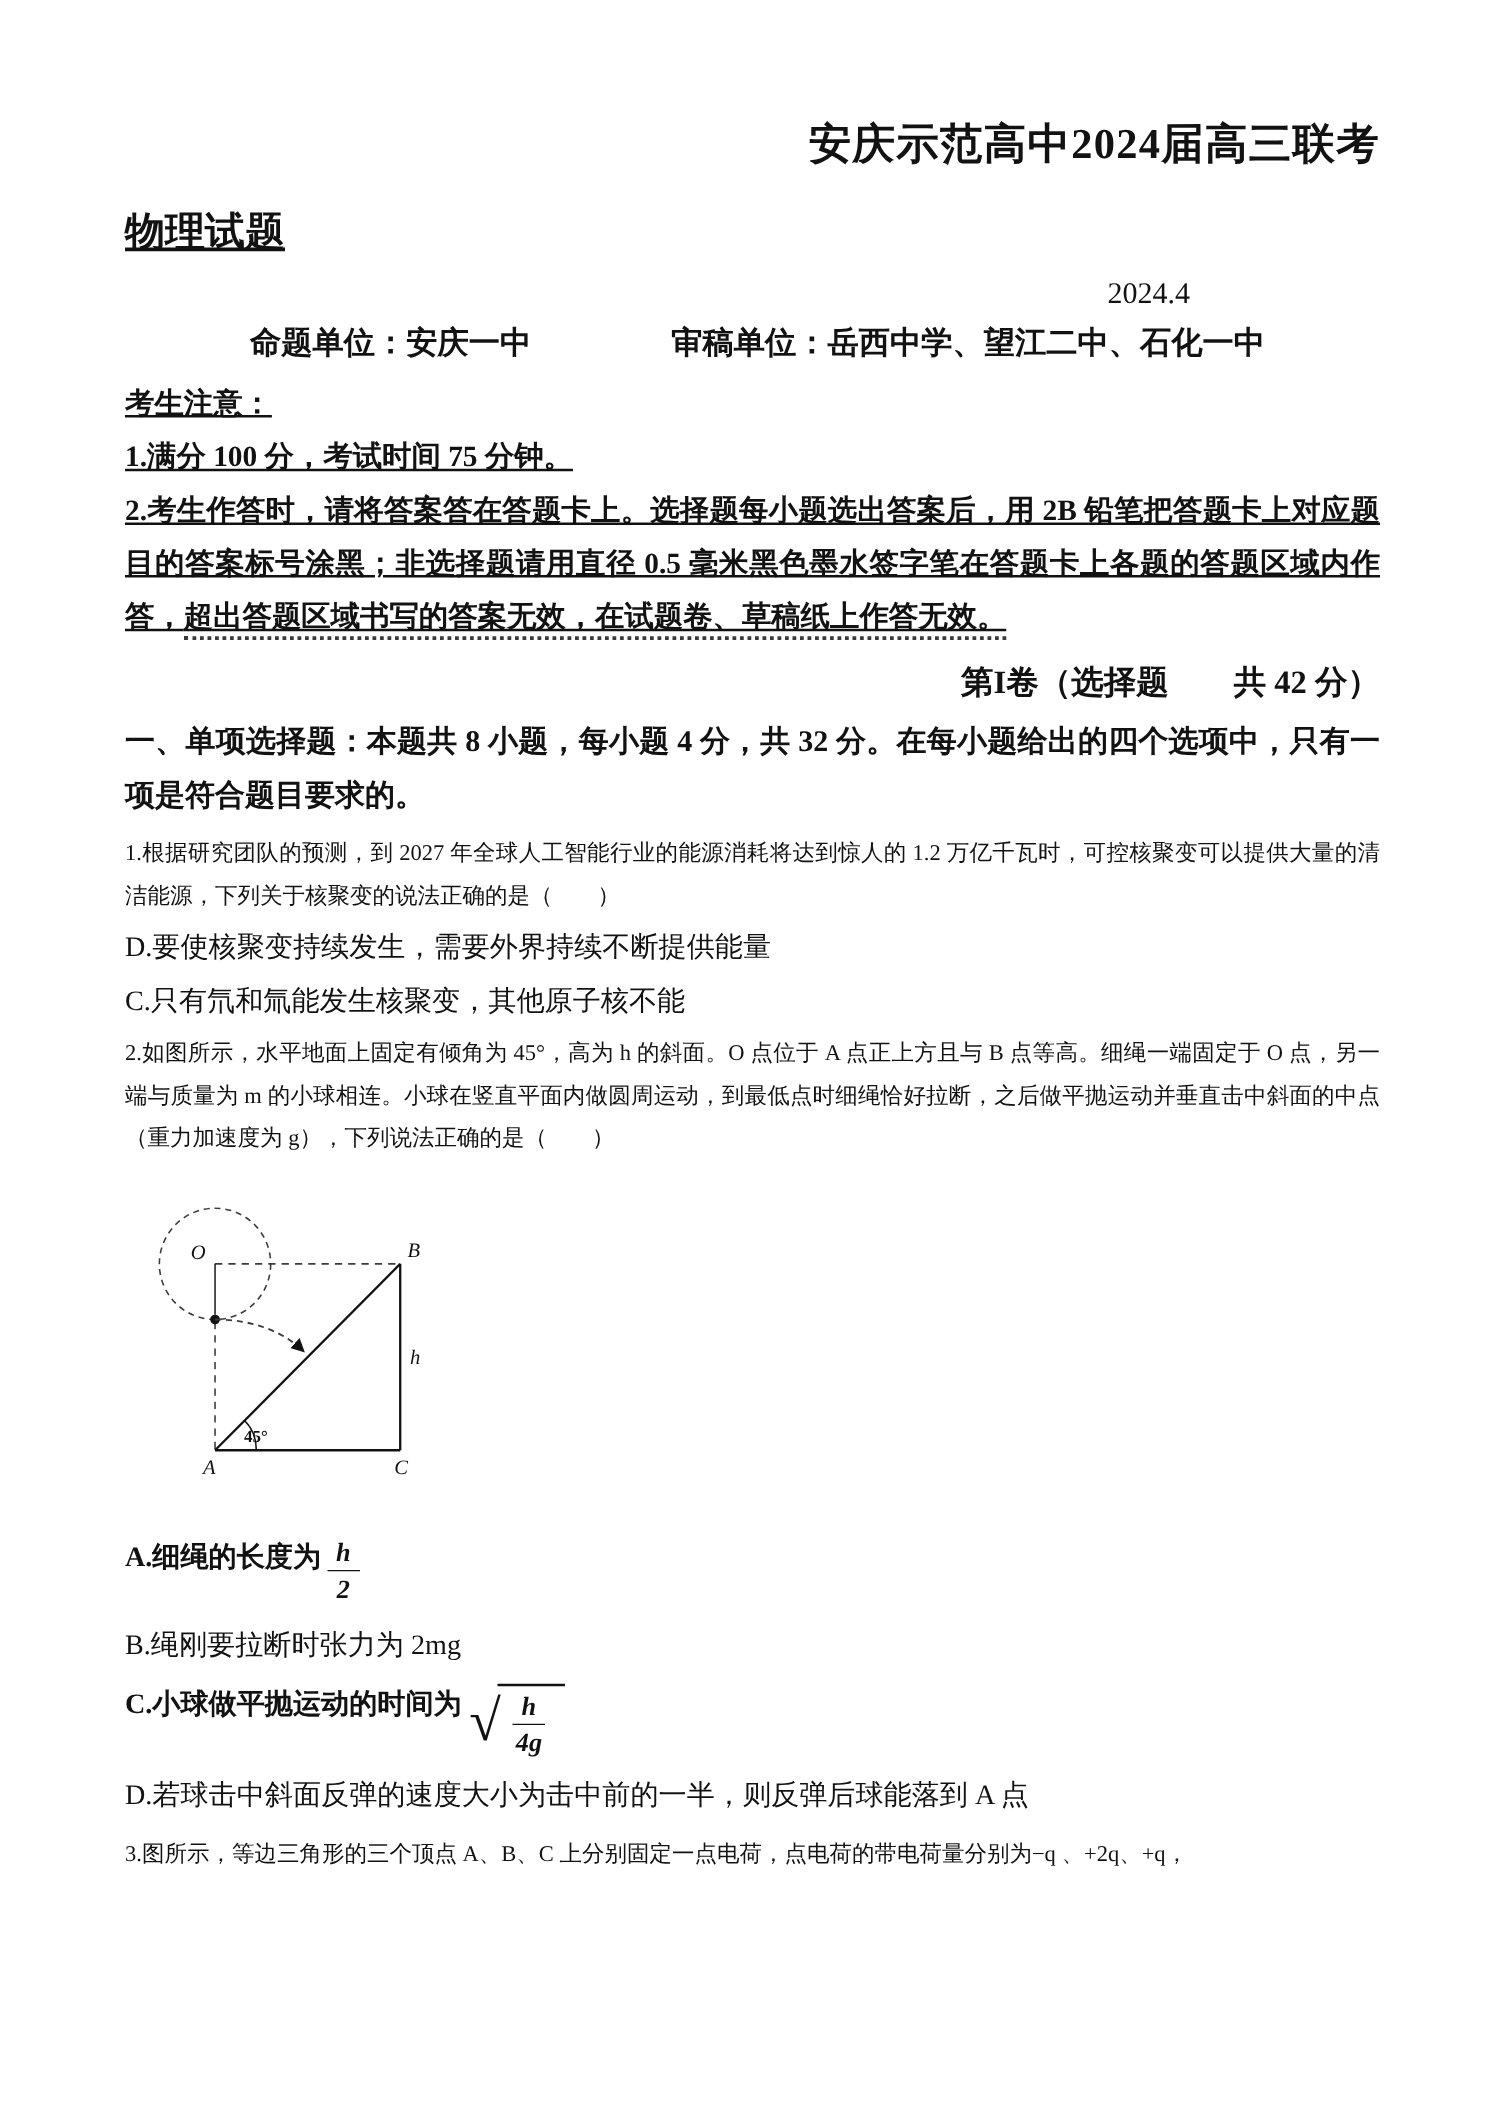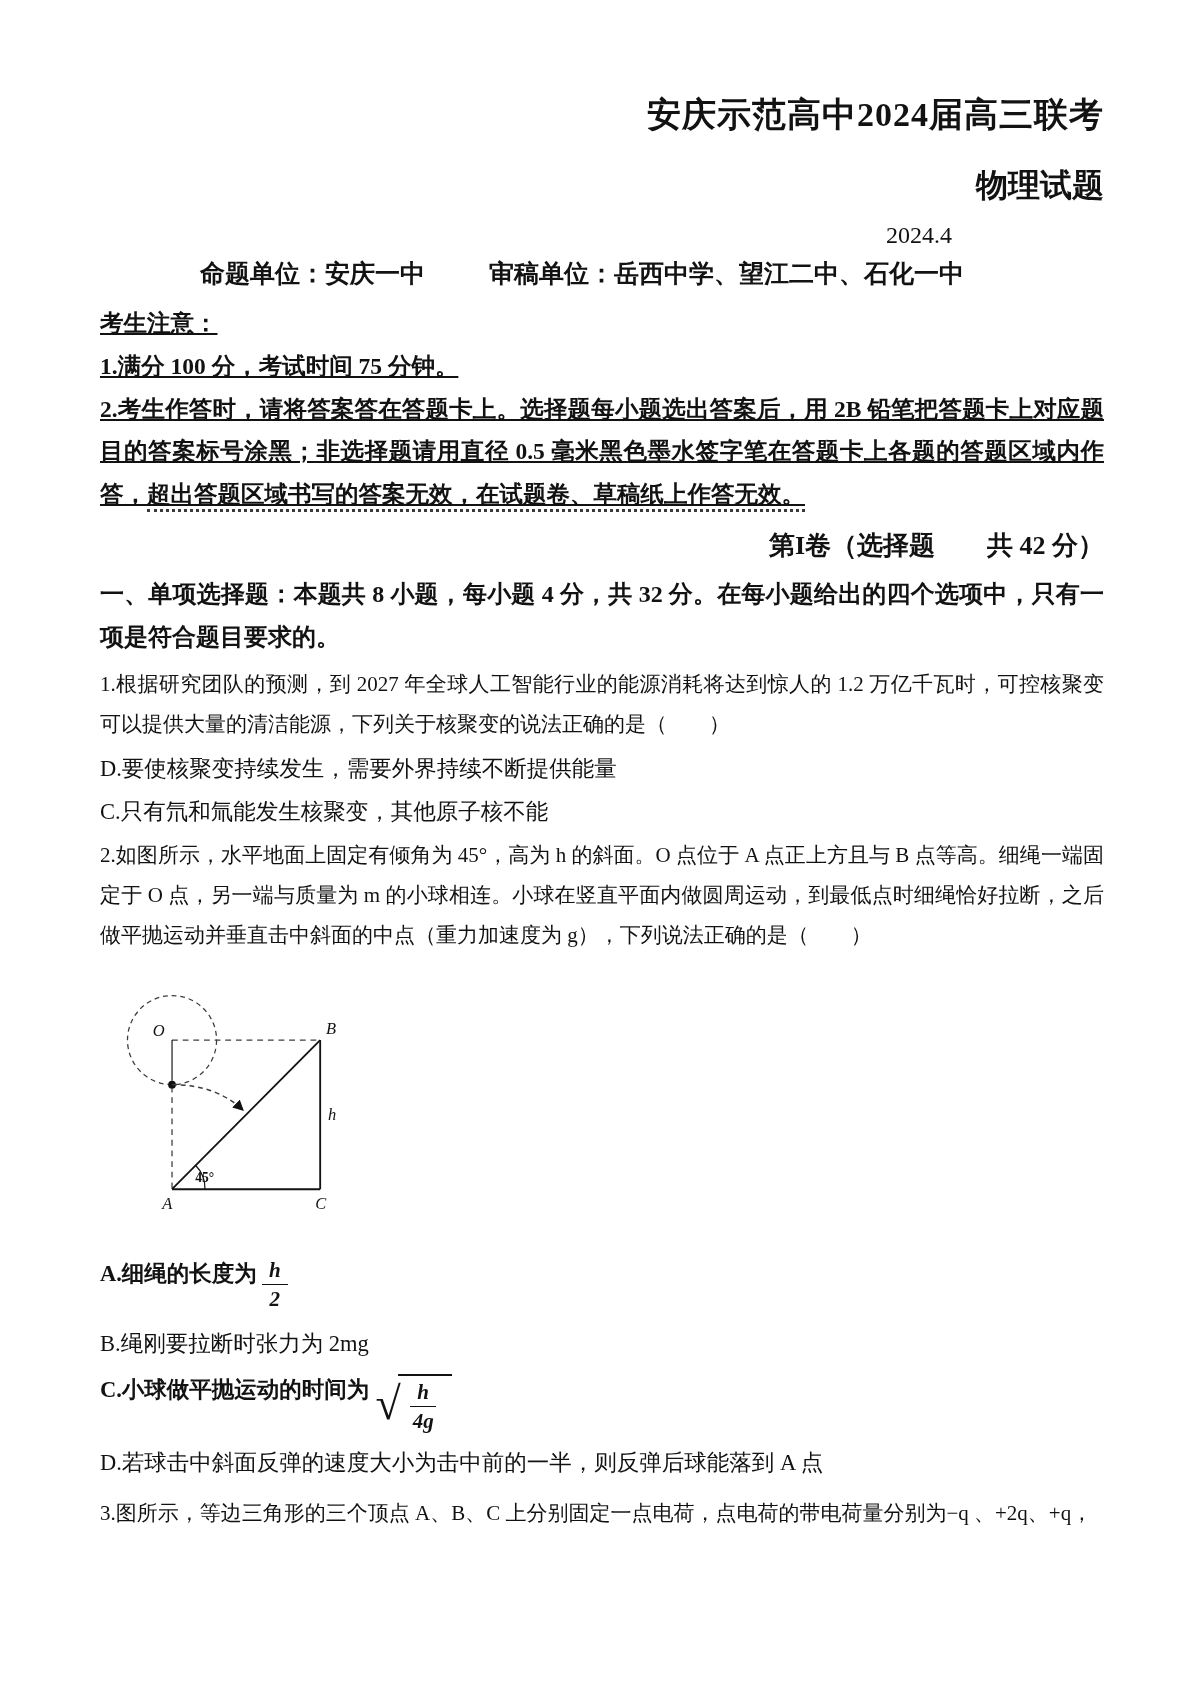--- a/index.html
+++ b/index.html
@@ -16,34 +16,35 @@
     background:#fff;
   }
   .title1 {
     text-align:right;
     font-size:34px;
     font-weight:bold;
     letter-spacing:1px;
     margin-bottom:26px;
   }
   .title2 {
-    text-align:right;
+    text-align:left;
     font-size:32px;
     font-weight:bold;
     margin-bottom:14px;
+    text-decoration:underline;
   }
   .date {
     text-align:right;
     font-size:24px;
     padding-right:152px;
     margin-bottom:8px;
   }
   .units {
     display:flex;
-    gap:64px;
+    gap:112px;
     font-size:25px;
     font-weight:bold;
     margin-left:100px;
     margin-bottom:12px;
   }
   .notice p {
     font-size:23.5px;
     font-weight:bold;
     line-height:1.82;
     text-align:justify;
@@ -60,21 +61,21 @@
     margin:12px 0 10px 0;
   }
   .part-header {
     font-size:24px;
     font-weight:bold;
     line-height:1.8;
     text-align:justify;
     margin-bottom:6px;
   }
   .stem {
-    font-size:21px;
+    font-size:18px;
     line-height:1.9;
     text-align:justify;
     margin-bottom:4px;
   }
   .option {
     font-size:22.5px;
     line-height:1.8;
     margin:3px 0;
   }
   .figure-wrap {

